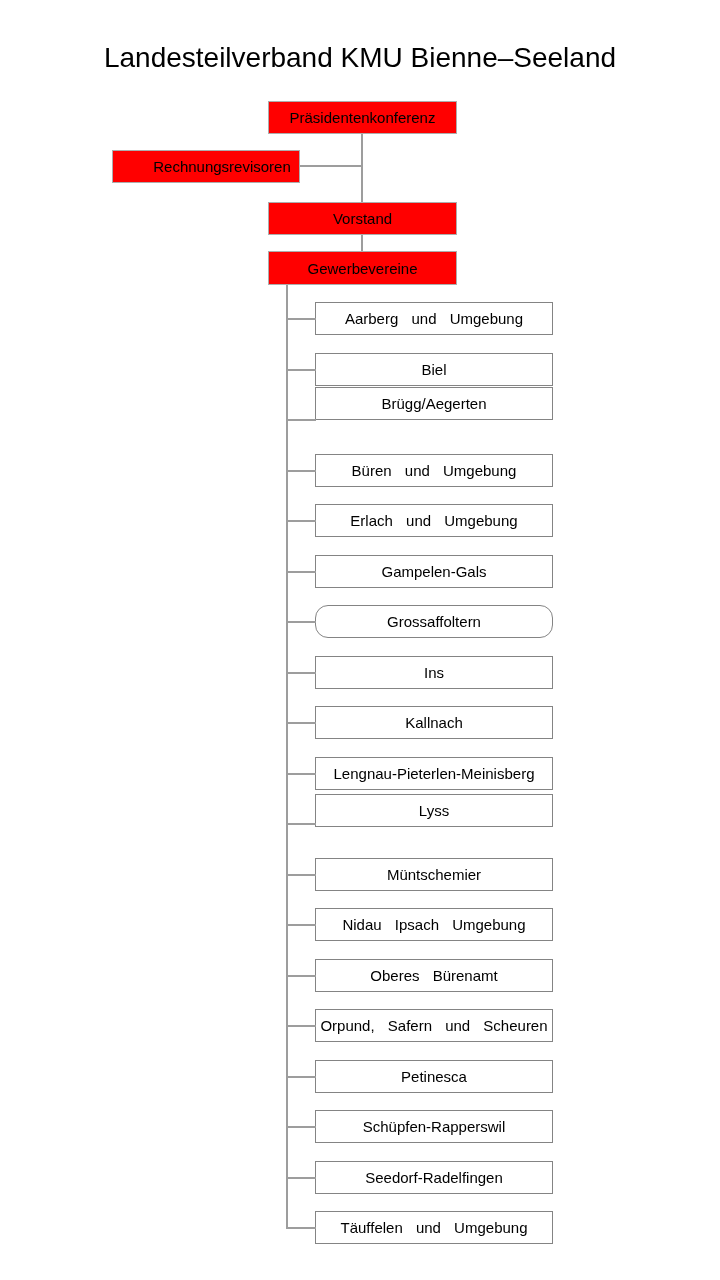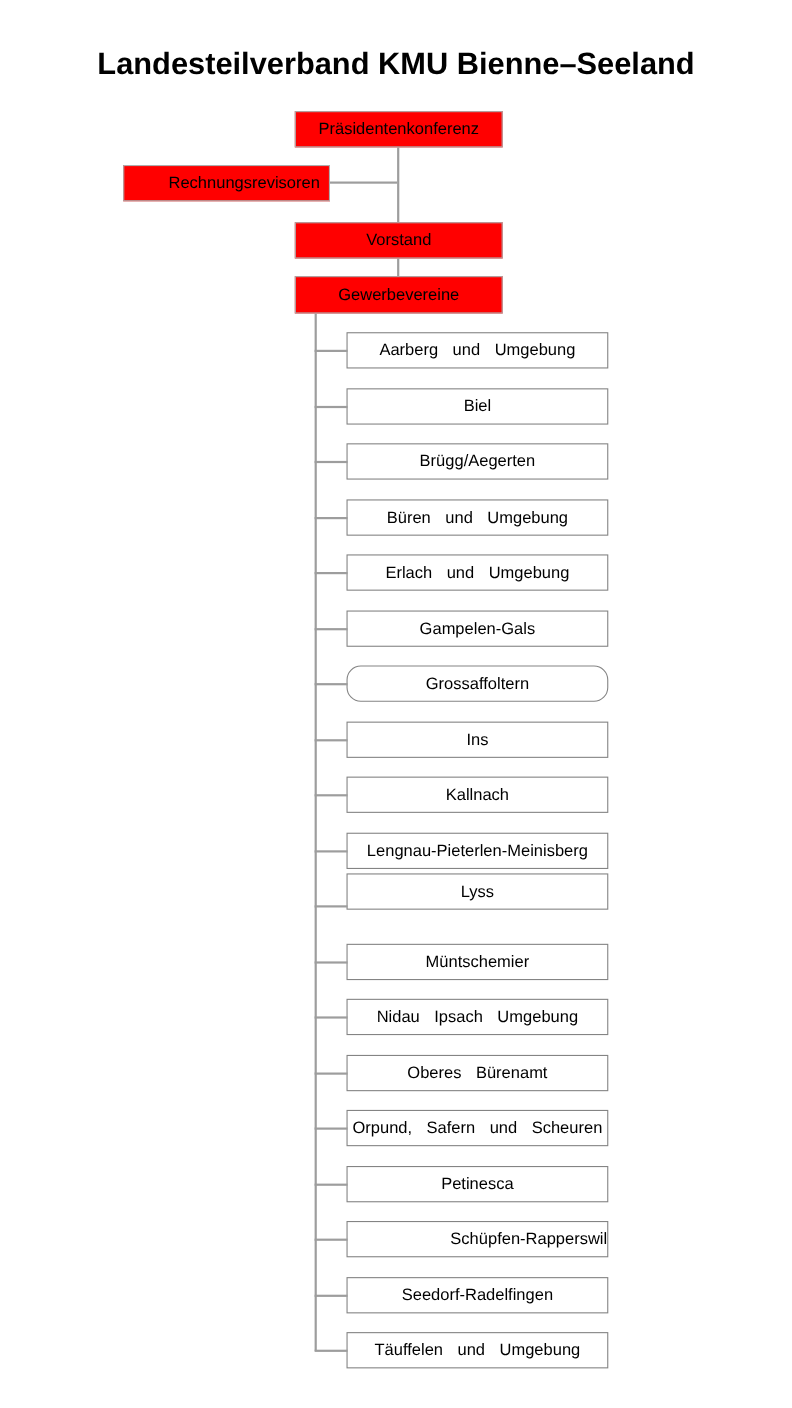--- a/index.html
+++ b/index.html
@@ -16,21 +16,21 @@
     background: var(--background, #ffffff);
     overflow: hidden;
   }
   .page-title {
     position: absolute;
     top: 42px;
     left: 0;
     width: 720px;
     text-align: center;
     font-size: 28px;
-    font-weight: 700;
+    font-weight: 400;
     line-height: 32px;
     white-space: nowrap;
     color: var(--text, #000);
   }
   .node-box {
     position: absolute;
     box-sizing: border-box;
     background: var(--node-fill, #ff0000);
     border: 1px solid var(--node-border, #adadad);
     display: flex;
@@ -93,21 +93,21 @@
 
   <div id="club-list">
       <div class="club-box" style="top: 302px;">
     <span>Aarberg und Umgebung</span>
   </div>
       <div class="connector stub" style="top: 318px;"></div>
       <div class="club-box" style="top: 353px;">
     <span>Biel</span>
   </div>
       <div class="connector stub" style="top: 369px;"></div>
-      <div class="club-box" style="top: 403px; justify-content: center;">
+      <div class="club-box" style="top: 387px; justify-content: center;">
     <span>Brügg/Aegerten</span>
   </div>
       <div class="connector stub" style="top: 419px;"></div>
       <div class="club-box" style="top: 454px;">
     <span>Büren und Umgebung</span>
   </div>
       <div class="connector stub" style="top: 470px;"></div>
       <div class="club-box" style="top: 504px;">
     <span>Erlach und Umgebung</span>
   </div>
@@ -149,21 +149,21 @@
   </div>
       <div class="connector stub" style="top: 975px;"></div>
       <div class="club-box" style="top: 1009px;">
     <span>Orpund, Safern und Scheuren</span>
   </div>
       <div class="connector stub" style="top: 1025px;"></div>
       <div class="club-box" style="top: 1060px;">
     <span>Petinesca</span>
   </div>
       <div class="connector stub" style="top: 1076px;"></div>
-      <div class="club-box" style="top: 1110px; justify-content: flex-end;">
+      <div class="club-box" style="top: 1110px;">
     <span>Schüpfen-Rapperswil</span>
   </div>
       <div class="connector stub" style="top: 1126px;"></div>
       <div class="club-box" style="top: 1161px;">
     <span>Seedorf-Radelfingen</span>
   </div>
       <div class="connector stub" style="top: 1177px;"></div>
       <div class="club-box" style="top: 1211px;">
     <span>Täuffelen und Umgebung</span>
   </div>

